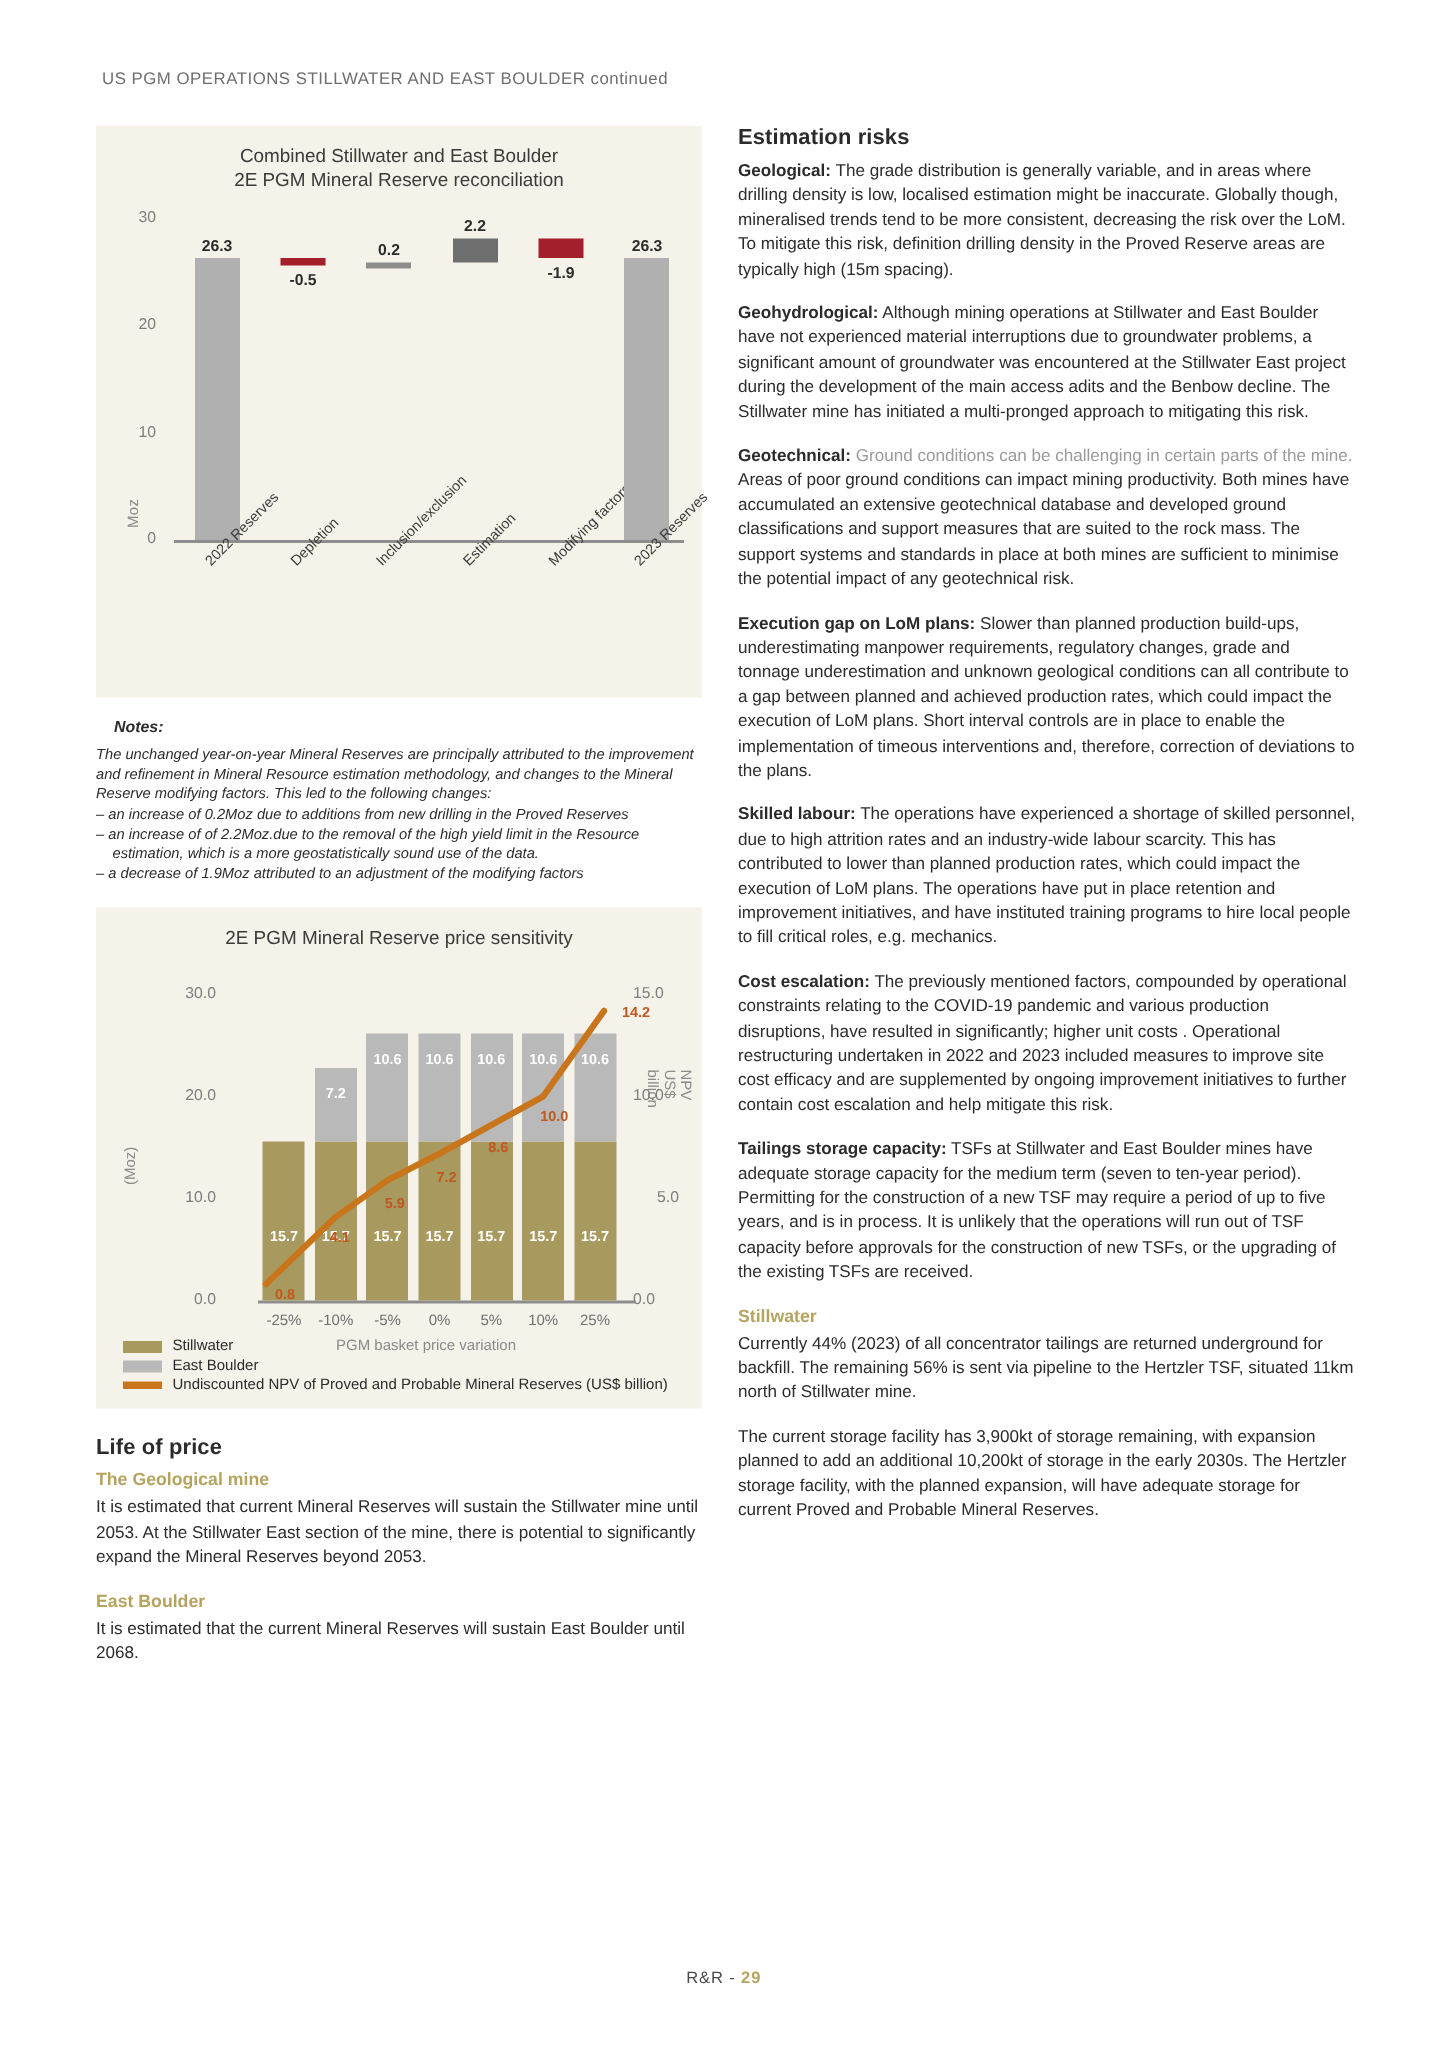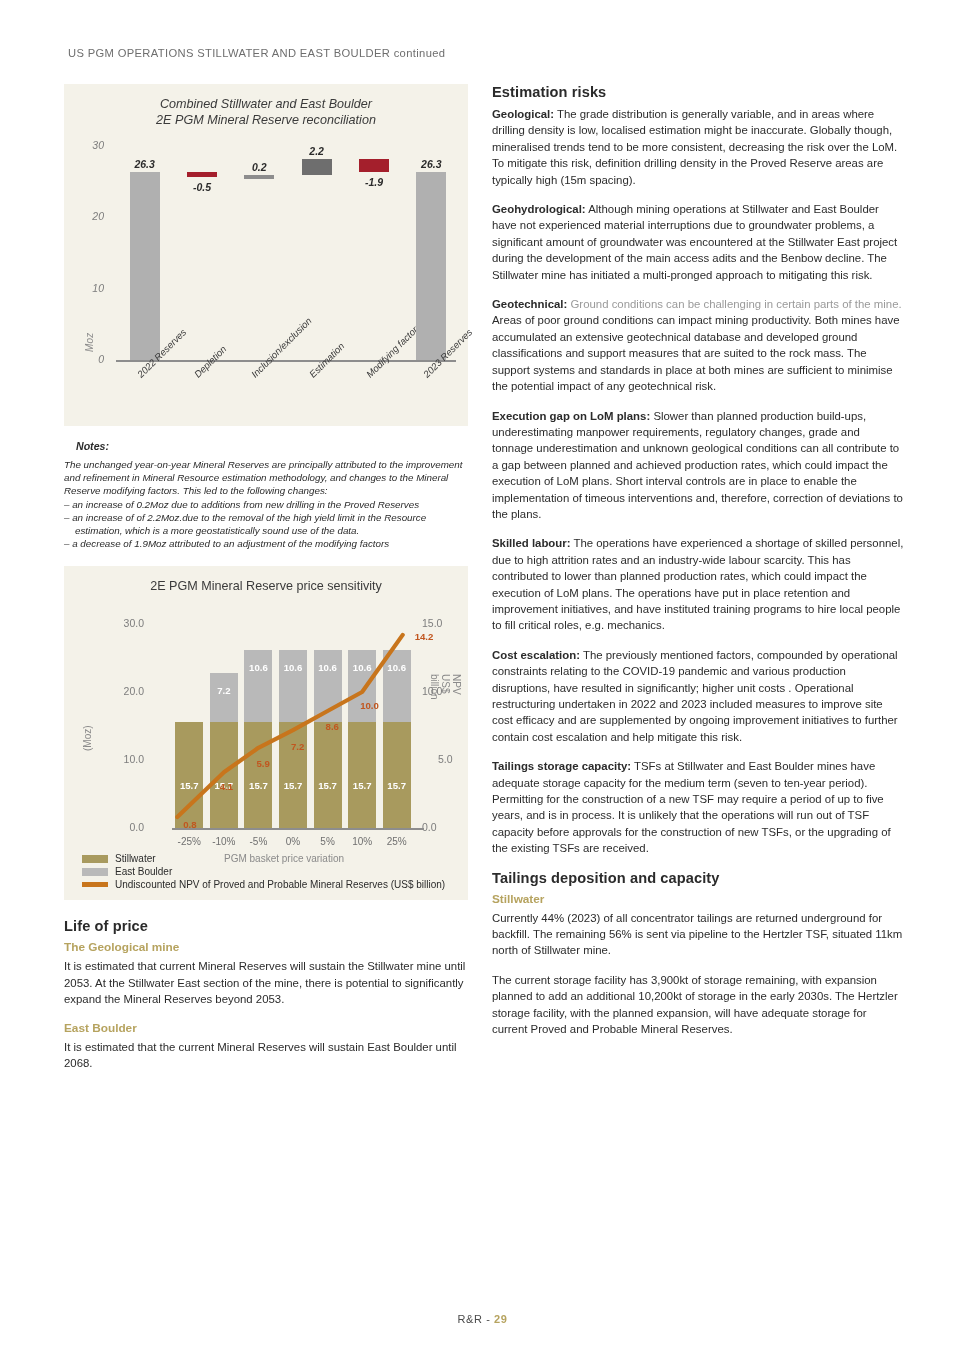--- a/index.html
+++ b/index.html
@@ -26,21 +26,21 @@
 
   
   .panel{background:#f4f2e9;padding:0;position:relative;}
   .chart-title{
     text-align:center;font-size:12.6px;color:#3b3b3b;line-height:16px;
     padding-top:12px;
   }
   .chart-title .l2{display:block;}
 
   
-  #chart1{height:342px;font-style:italic;}
+  #chart1{height:381px;}
   .c1-plot{position:absolute;left:0;top:0;width:404px;height:381px;}
   .c1-axis-label{
     position:absolute;font-size:10px;color:#8a8a8a;
     transform:rotate(-90deg);transform-origin:left top;
     left:20px;top:268px;letter-spacing:.2px;
   }
   .ytick{position:absolute;font-size:10.5px;color:#7d7d7d;text-align:right;width:26px;}
   .baseline{position:absolute;left:52px;width:340px;height:1.6px;background:#8d8d8d;}
   .bar{position:absolute;}
   .blabel{position:absolute;font-size:10.5px;font-weight:bold;color:#2b2b2b;text-align:center;width:60px;}
@@ -242,21 +242,20 @@
     <div id="risk-list">
         <p class="body"><b>Geological:</b><span> The grade distribution is generally variable, and in areas where drilling density is low, localised estimation might be inaccurate. Globally though, mineralised trends tend to be more consistent, decreasing the risk over the LoM. To mitigate this risk, definition drilling density in the Proved Reserve areas are typically high (15m spacing).</span></p>
         <p class="body"><b>Geohydrological:</b><span> Although mining operations at Stillwater and East Boulder have not experienced material interruptions due to groundwater problems, a significant amount of groundwater was encountered at the Stillwater East project during the development of the main access adits and the Benbow decline. The Stillwater mine has initiated a multi-pronged approach to mitigating this risk.</span></p>
         <p class="body"><b>Geotechnical:</b><span class="faded"> Ground conditions can be challenging in certain parts of the mine.</span><span> Areas of poor ground conditions can impact mining productivity. Both mines have accumulated an extensive geotechnical database and developed ground classifications and support measures that are suited to the rock mass. The support systems and standards in place at both mines are sufficient to minimise the potential impact of any geotechnical risk.</span></p>
         <p class="body"><b>Execution gap on LoM plans:</b><span> Slower than planned production build-ups, underestimating manpower requirements, regulatory changes, grade and tonnage underestimation and unknown geological conditions can all contribute to a gap between planned and achieved production rates, which could impact the execution of LoM plans. Short interval controls are in place to enable the implementation of timeous interventions and, therefore, correction of deviations to the plans.</span></p>
         <p class="body"><b>Skilled labour:</b><span> The operations have experienced a shortage of skilled personnel, due to high attrition rates and an industry-wide labour scarcity. This has contributed to lower than planned production rates, which could impact the execution of LoM plans. The operations have put in place retention and improvement initiatives, and have instituted training programs to hire local people to fill critical roles, e.g. mechanics.</span></p>
         <p class="body"><b>Cost escalation:</b><span> The previously mentioned factors, compounded by operational constraints relating to the COVID-19 pandemic and various production disruptions, have resulted in significantly; higher unit costs . Operational restructuring undertaken in 2022 and 2023 included measures to improve site cost efficacy and are supplemented by ongoing improvement initiatives to further contain cost escalation and help mitigate this risk.</span></p>
         <p class="body"><b>Tailings storage capacity:</b><span> TSFs at Stillwater and East Boulder mines have adequate storage capacity for the medium term (seven to ten-year period). Permitting for the construction of a new TSF may require a period of up to five years, and is in process. It is unlikely that the operations will run out of TSF capacity before approvals for the construction of new TSFs, or the upgrading of the existing TSFs are received.</span></p>
       </div>
 
-    <h2 class="sec gapTop">Tailings deposition and capacity</h2>
     <h3 class="sub">Stillwater</h3>
     <p class="body">Currently 44% (2023) of all concentrator tailings are returned underground for backfill. The remaining 56% is sent via pipeline to the Hertzler TSF, situated 11km north of Stillwater mine.</p>
     <p class="body">The current storage facility has 3,900kt of storage remaining, with expansion planned to add an additional 10,200kt of storage in the early 2030s. The Hertzler storage facility, with the planned expansion, will have adequate storage for current Proved and Probable Mineral Reserves.</p>
   </div>
 
   <div class="footer">
     <span>R&amp;R -</span>
     <b>29</b>
   </div>
 

